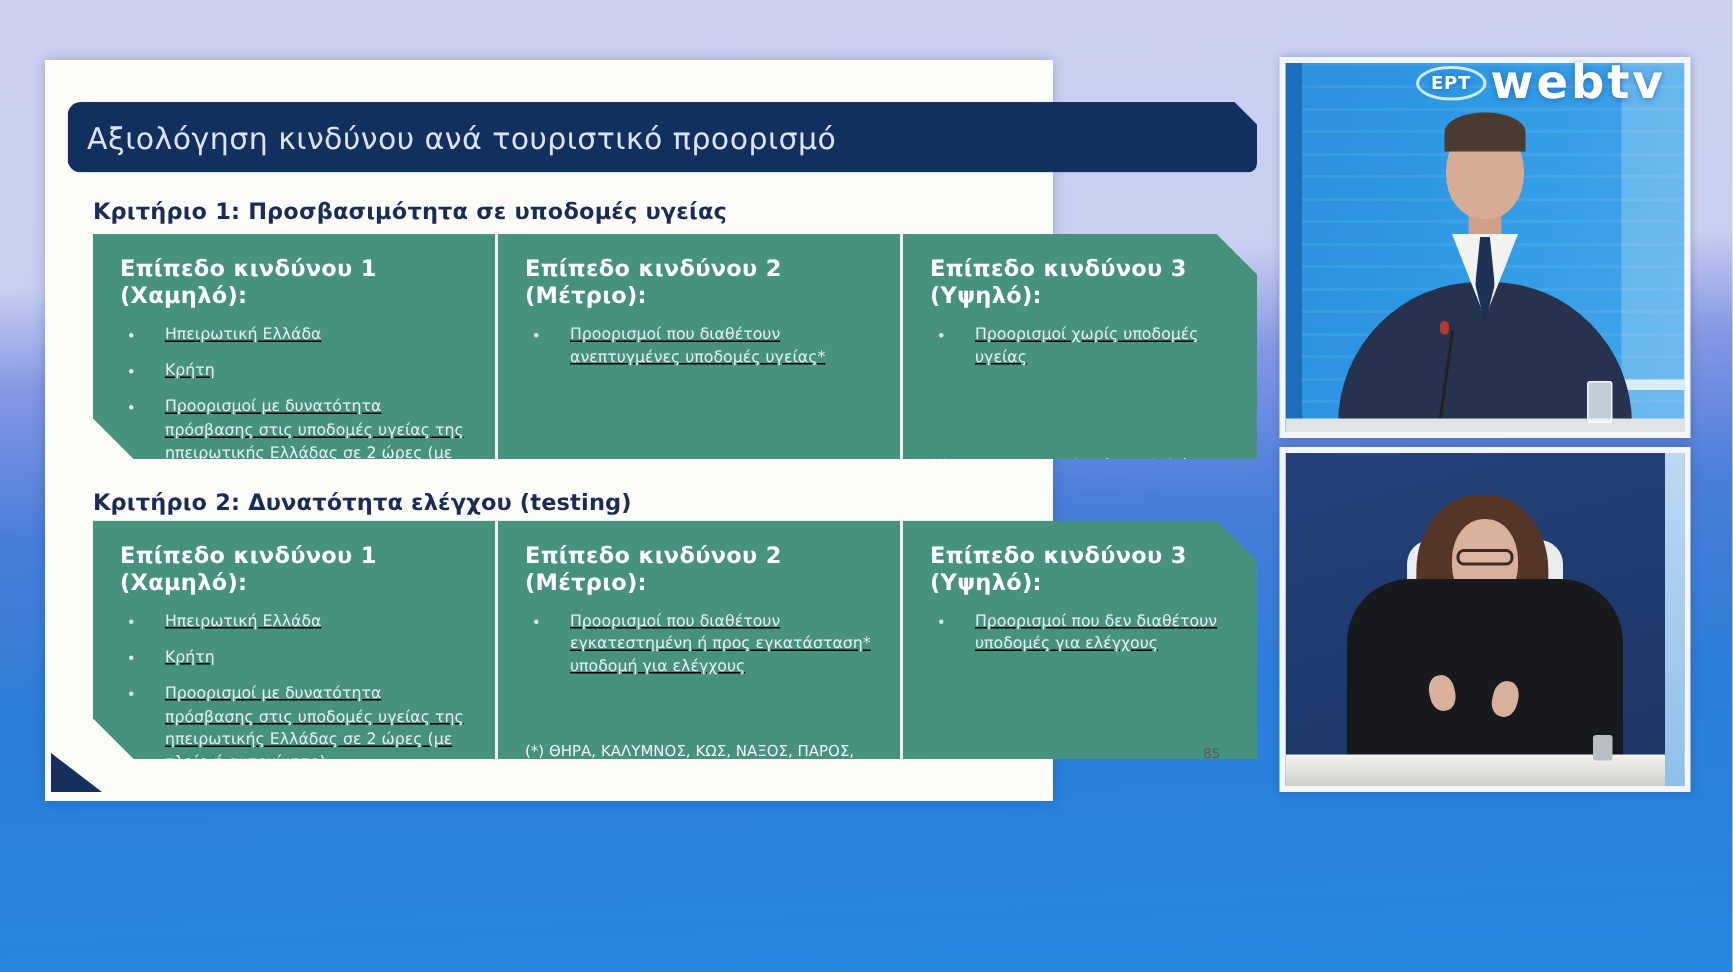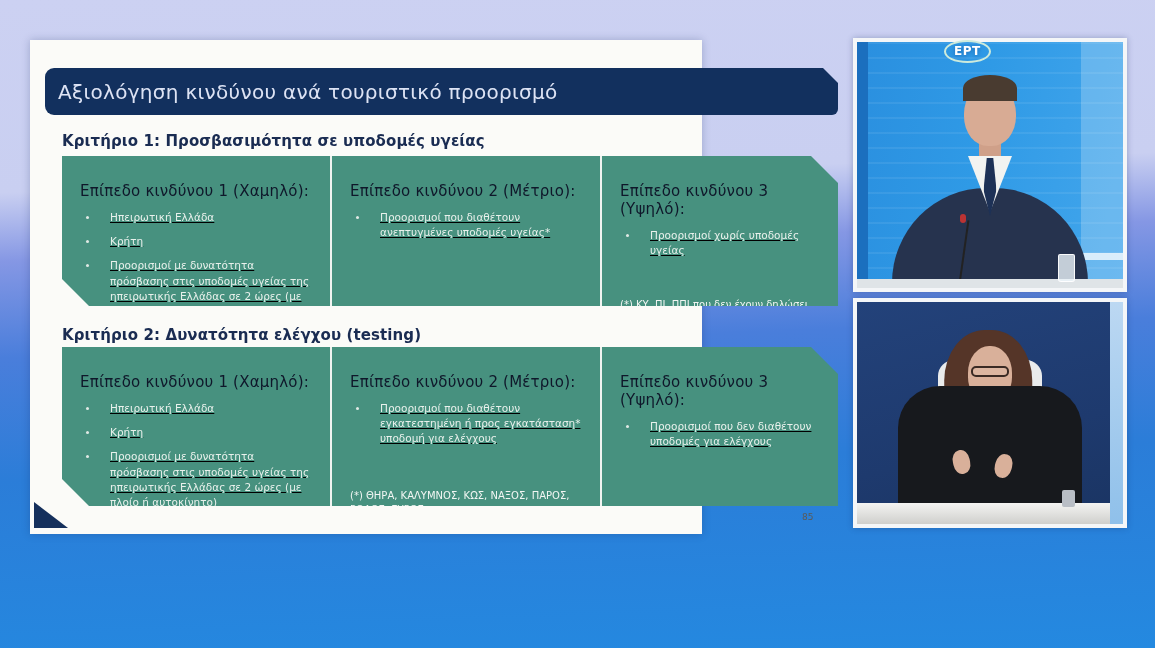--- a/index.html
+++ b/index.html
@@ -30,38 +30,38 @@
   .band{
     position:absolute;left:32px;width:776px;background:#47917f;
     display:grid;grid-template-columns:268px 270px 238px;
     clip-path:polygon(0 0,calc(100% - 27px) 0,100% 27px,100% 100%,27px 100%,0 calc(100% - 27px));
   }
   .band.row1{top:116px;height:150px;}
   .band.row2{top:307px;height:159px;}
   .risk-box{position:relative;padding:14px 14px 12px 18px;box-sizing:border-box;}
   .risk-box + .risk-box{border-left:2px solid #f0f4f1;}
   .risk-box h3{
-    margin:12px 0 10px 0;color:#0f172a;font-size:15px;font-weight:normal;letter-spacing:.2px;
+    margin:0 0 10px 0;color:#ffffff;font-size:15px;font-weight:bold;letter-spacing:.2px;
   }
   .risk-box ul{list-style:none;margin:0;padding:0;text-decoration:underline;}
   .risk-box li{
     position:relative;color:#e9f1ec;font-size:10.5px;line-height:1.45;
     padding-left:30px;margin-bottom:9px;
   }
   .risk-box li::before{
     content:"";position:absolute;left:6px;top:6px;width:3px;height:3px;border-radius:50%;background:#dfe9e4;
   }
   .footnote{
     position:absolute;left:18px;right:8px;bottom:14px;color:#f2f6f3;font-size:10px;line-height:1.4;
   }
   .corner-triangle{
     position:absolute;left:4px;top:462px;width:34px;height:26px;background:#15305c;
     clip-path:polygon(0 0,100% 100%,0 100%);
   }
-  .page-number{position:absolute;left:772px;top:472px;font-size:9px;color:#5a5a58;}
+  .page-number{position:absolute;left:772px;top:458px;font-size:9px;color:#5a5a58;}
   
   .video{position:absolute;left:853px;width:274px;background:#f4f6f8;box-shadow:0 0 6px rgba(20,40,90,.3);}
   .video .inner{position:absolute;left:4px;top:4px;right:4px;bottom:4px;overflow:hidden;}
   .video1{top:38px;height:254px;}
   .video2{top:298px;height:230px;}
   .v1-bg{
     position:absolute;inset:0;
     background:
       repeating-linear-gradient(180deg,rgba(255,255,255,.07) 0 2px,rgba(255,255,255,0) 2px 15px),
       linear-gradient(100deg,#2a8fdf 0%,#2f9ae6 45%,#43a6ec 100%);
@@ -242,13 +242,14 @@
       <div class="hand2"></div>
       <div class="desk"></div>
       <div class="cup"></div>
     </div>
     <div class="v2-rightpanel"></div>
   </div>
 </div>
 
 <div class="logo">
   <span class="ert">ΕΡΤ</span>
+  <span class="webtv">webtv</span>
 </div>
 
 </body></html>

